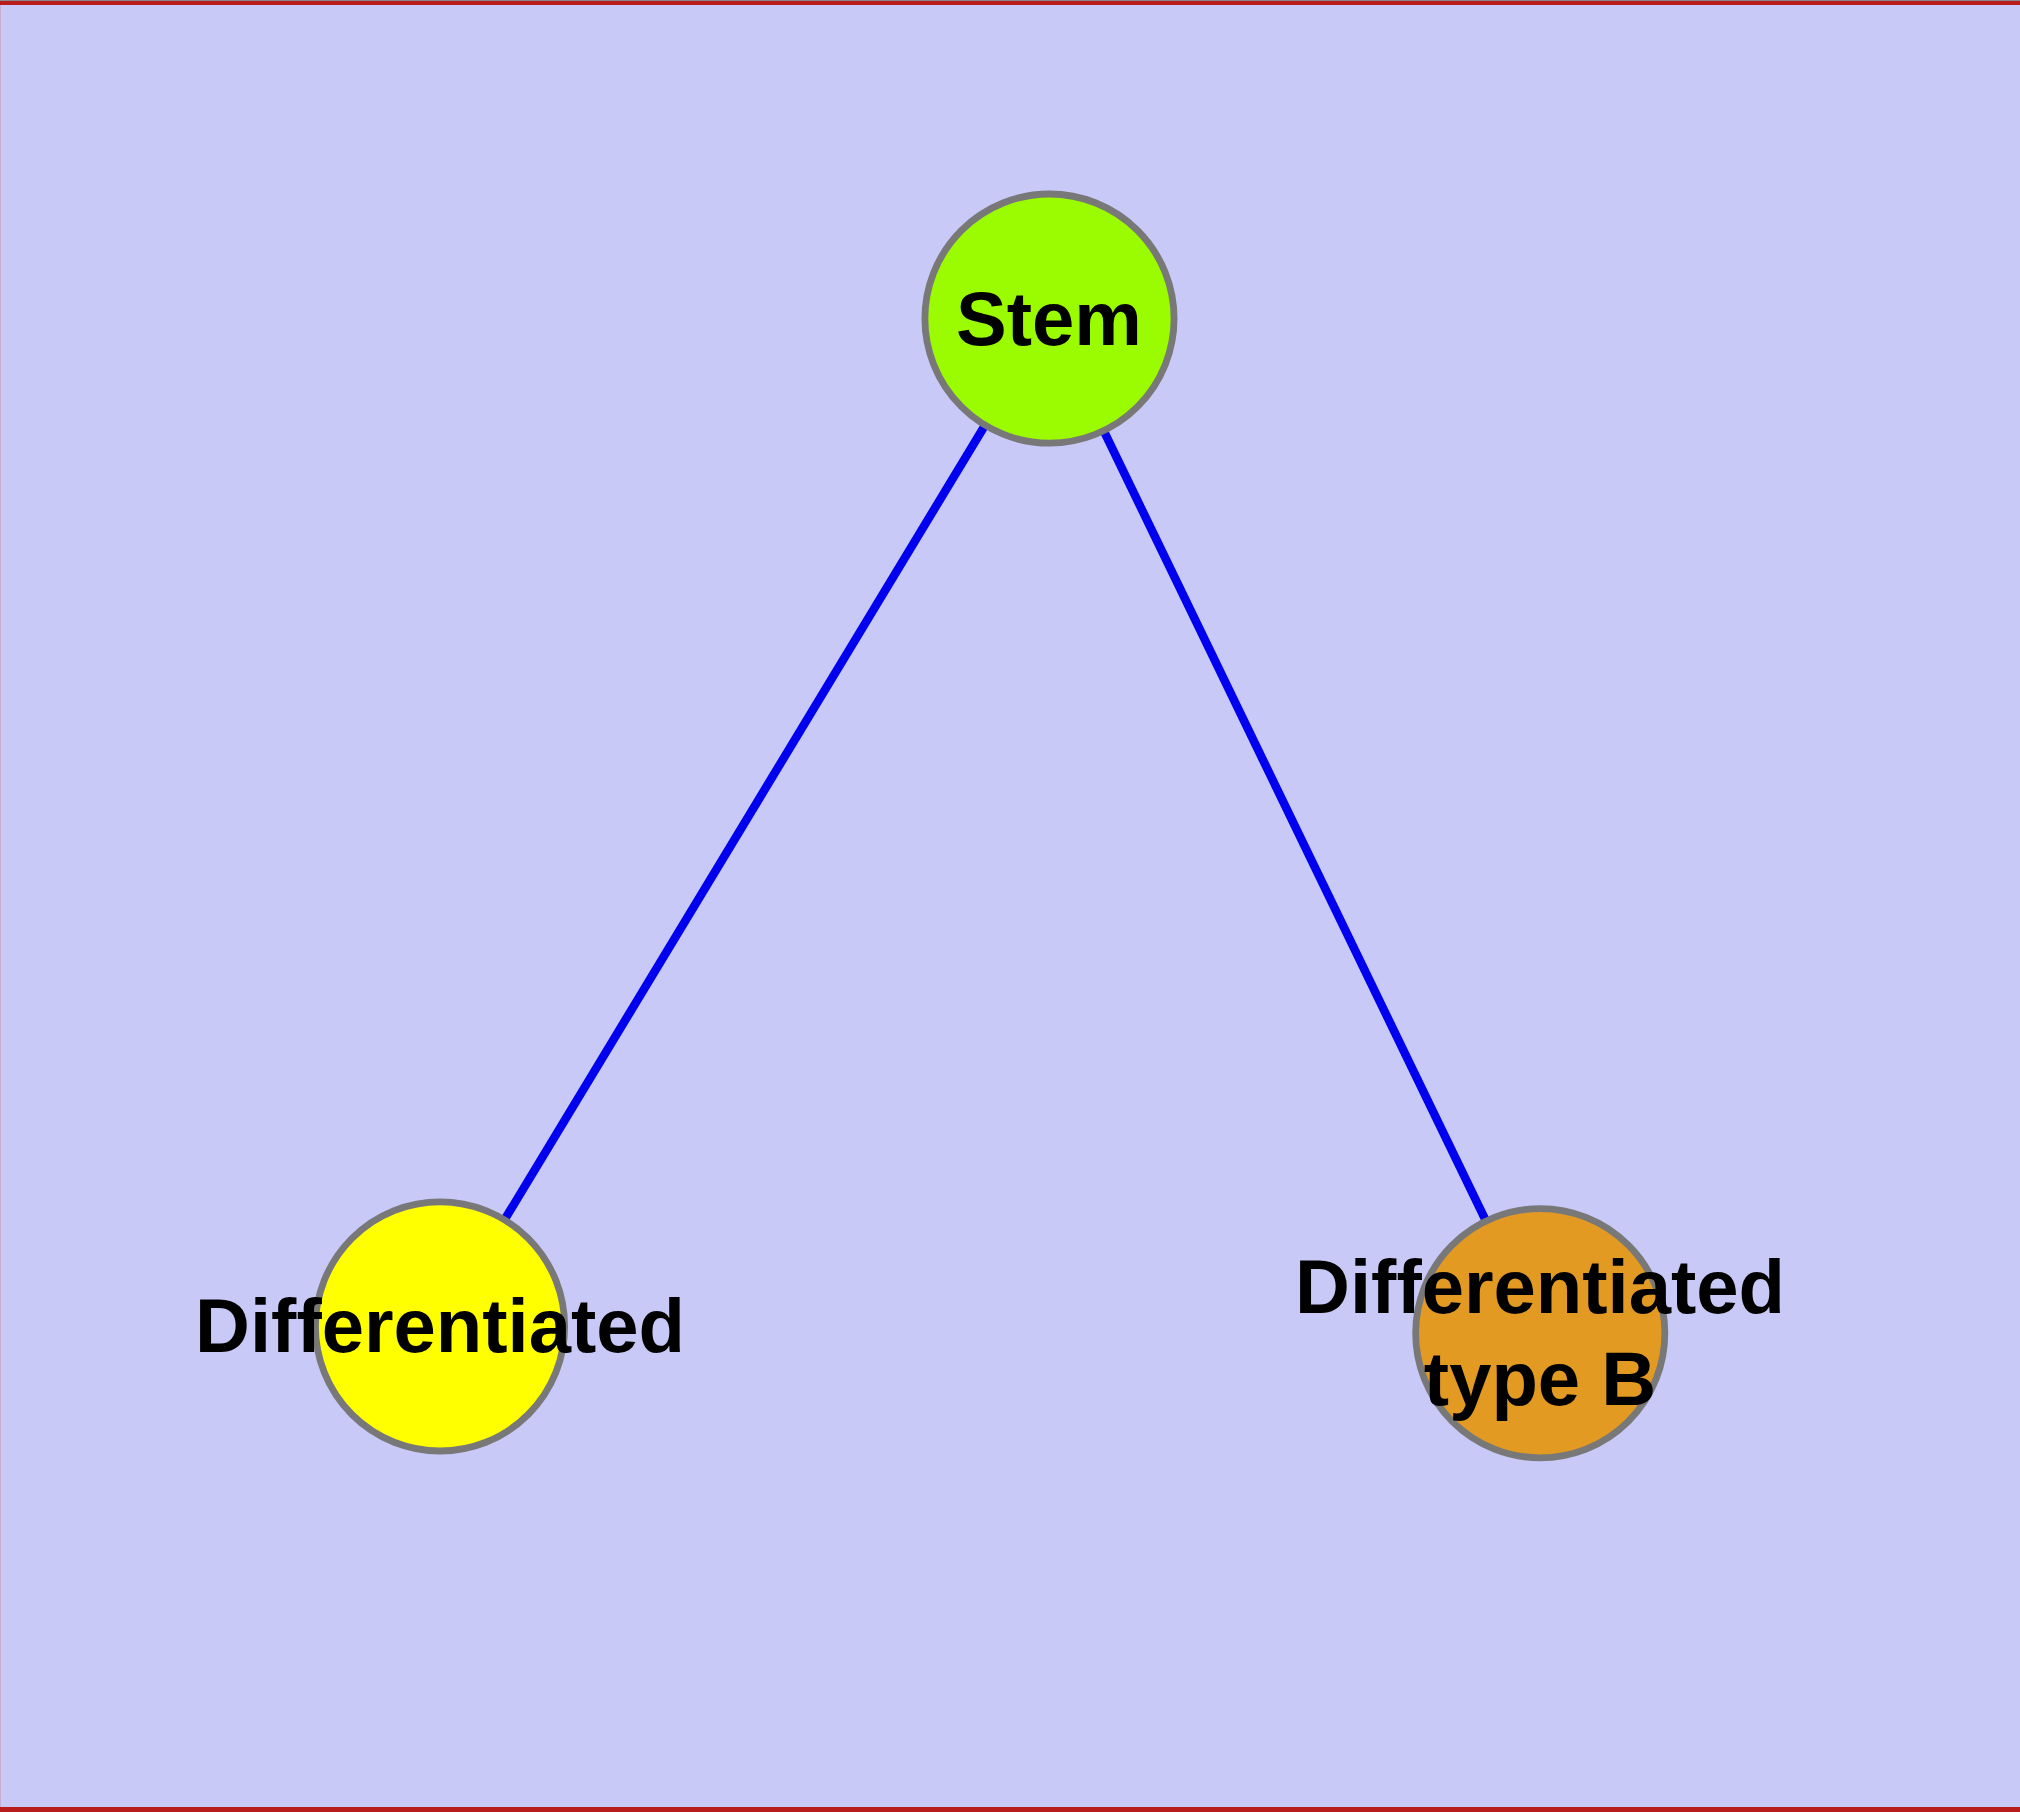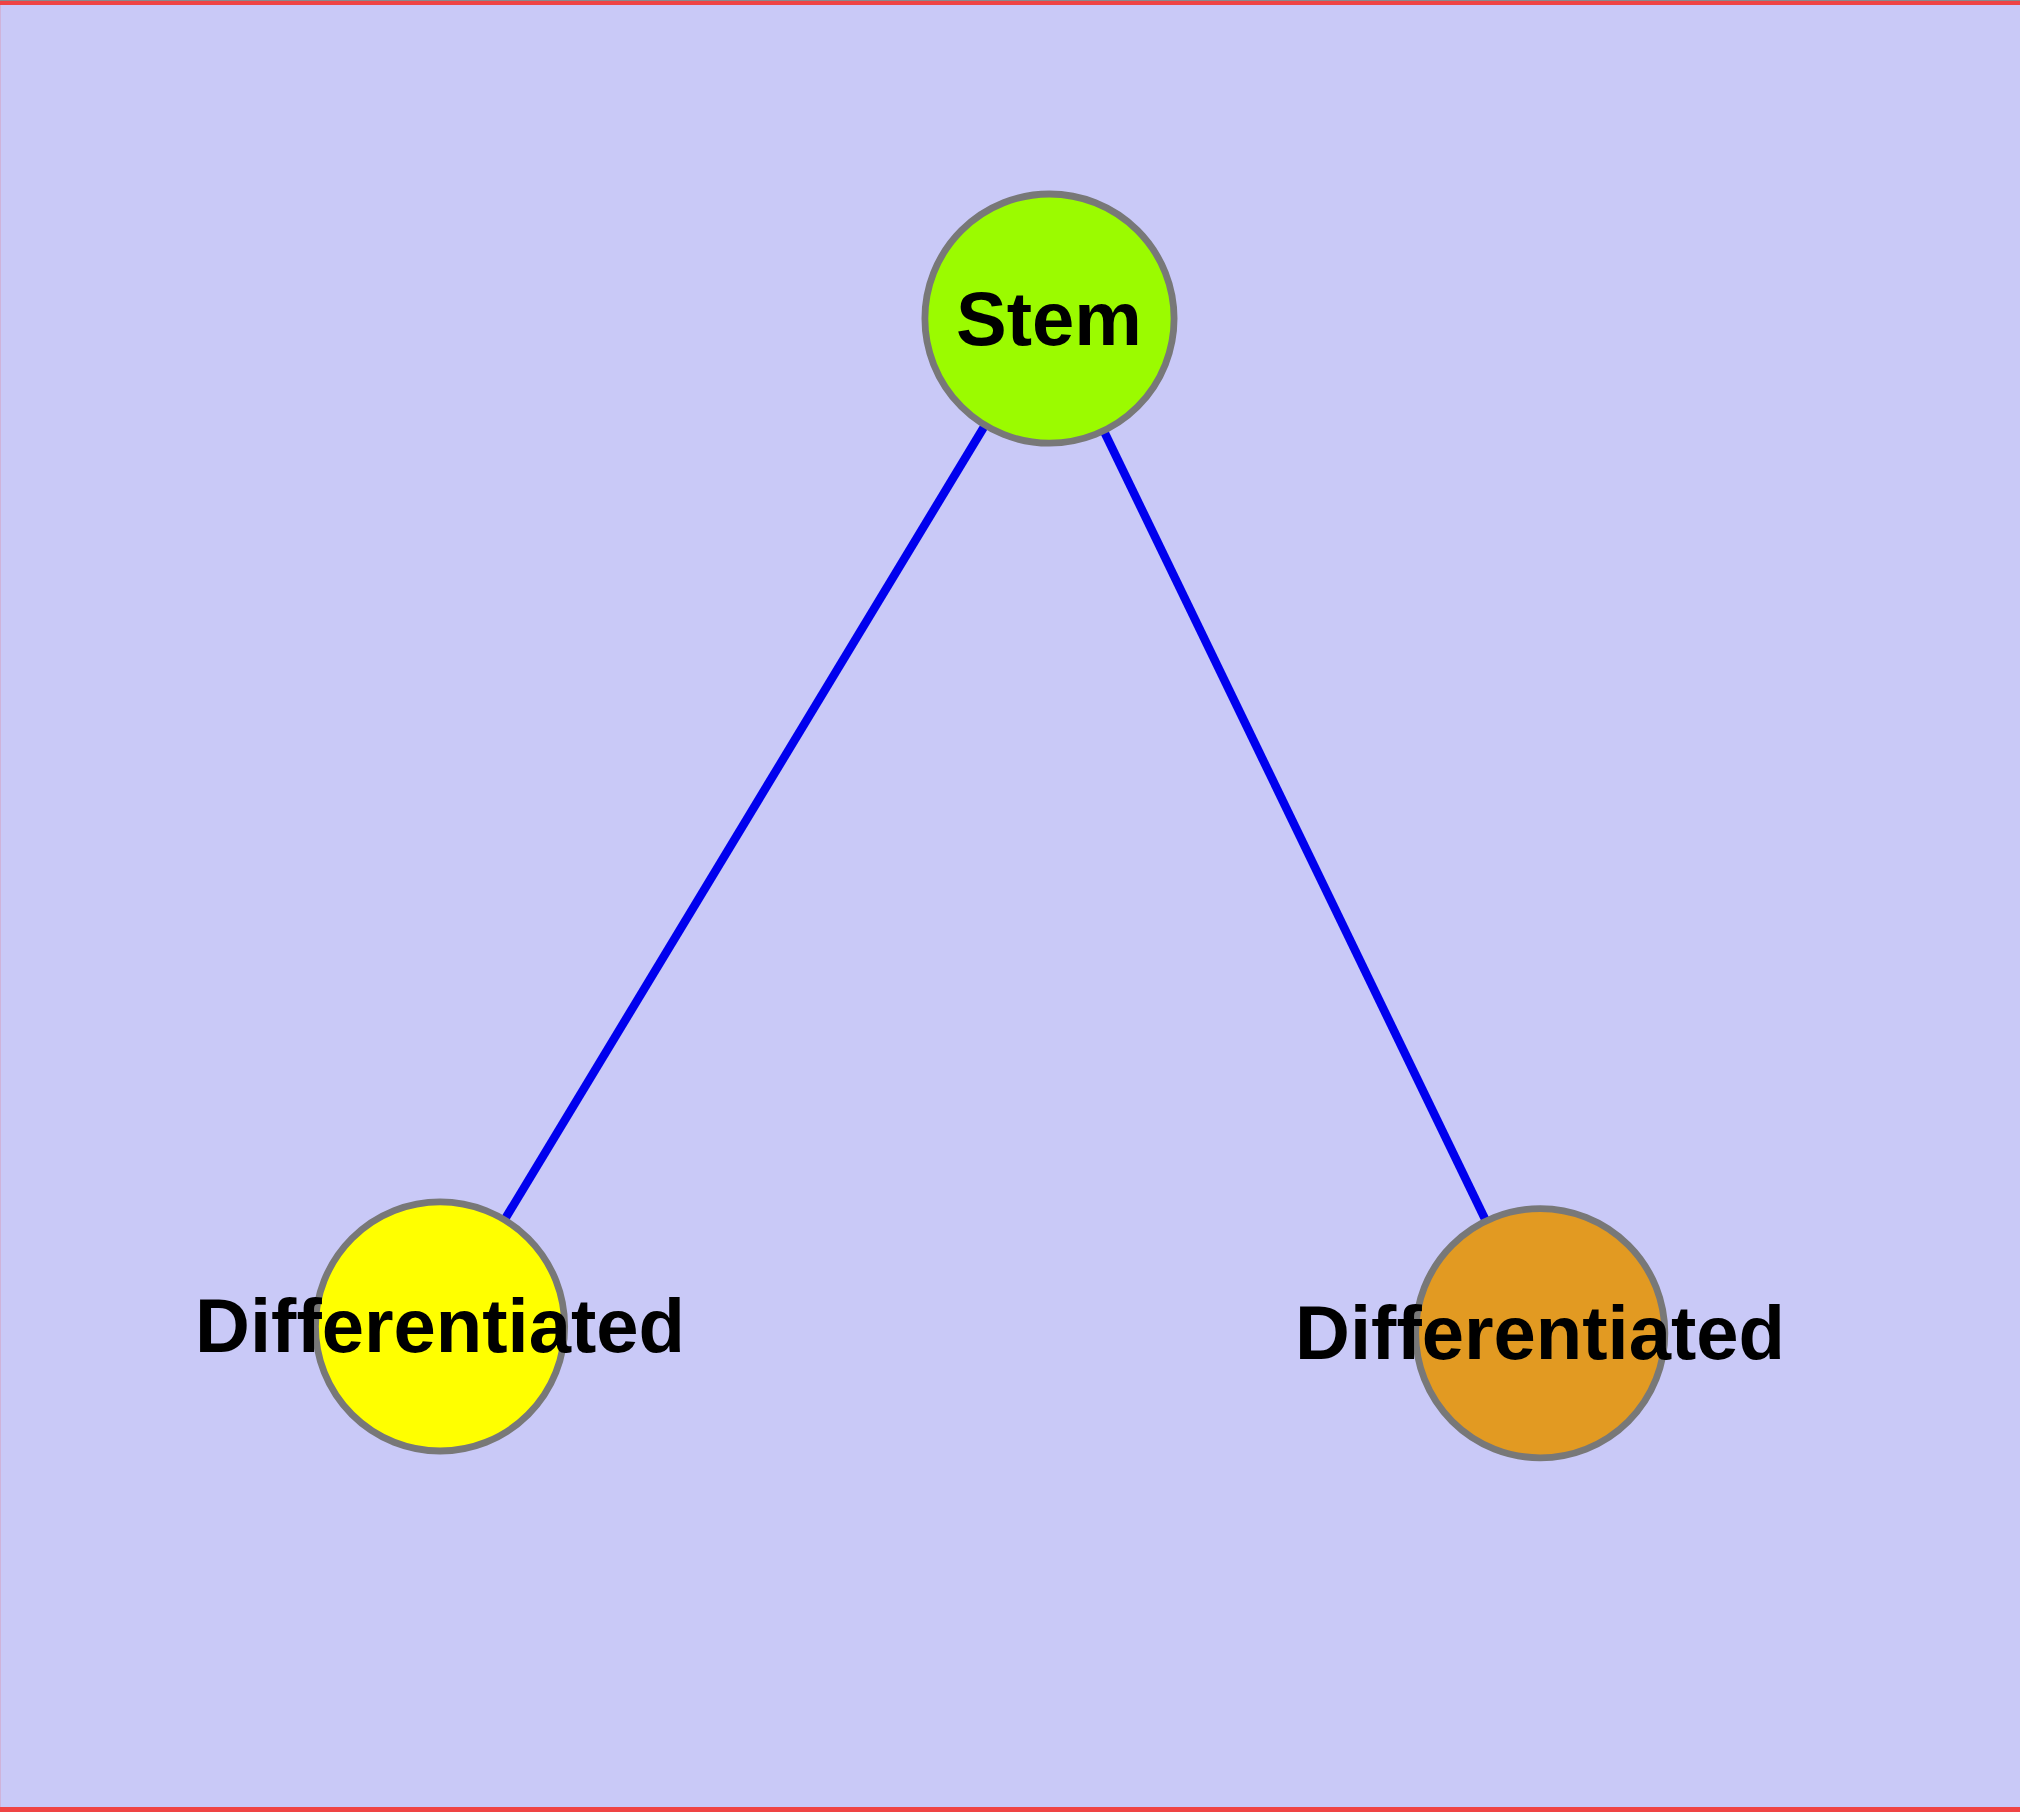--- a/index.html
+++ b/index.html
@@ -4,21 +4,21 @@
 <style>
   html, body {
     margin: 0;
     padding: 0;
     font-family: "Liberation Sans", sans-serif;
   }
   .screen {
     position: relative;
     width: 2021px;
     height: 1812px;
-    background: #ef4444;
+    background: #b91c1c;
     border-top: 1.7px solid #8a8a8a;
     box-sizing: border-box;
     overflow: hidden;
   }
   .canvas {
     position: absolute;
     left: 0;
     top: 4.2px;
     width: 2021px;
     height: 1802px;
@@ -62,17 +62,18 @@
     <div class="node-label" style="left:1049px; top:314px;">
       <div>Stem</div>
     </div>
 
     <div class="node-label" style="left:440px; top:1321px;">
       <div>Differentiated</div>
     </div>
 
     <div class="node-label" style="left:1540px; top:1328px;">
       <div>Differentiated</div>
+      <div>type B</div>
     </div>
 
   </div>
 </div>
 
 
 </body></html>

